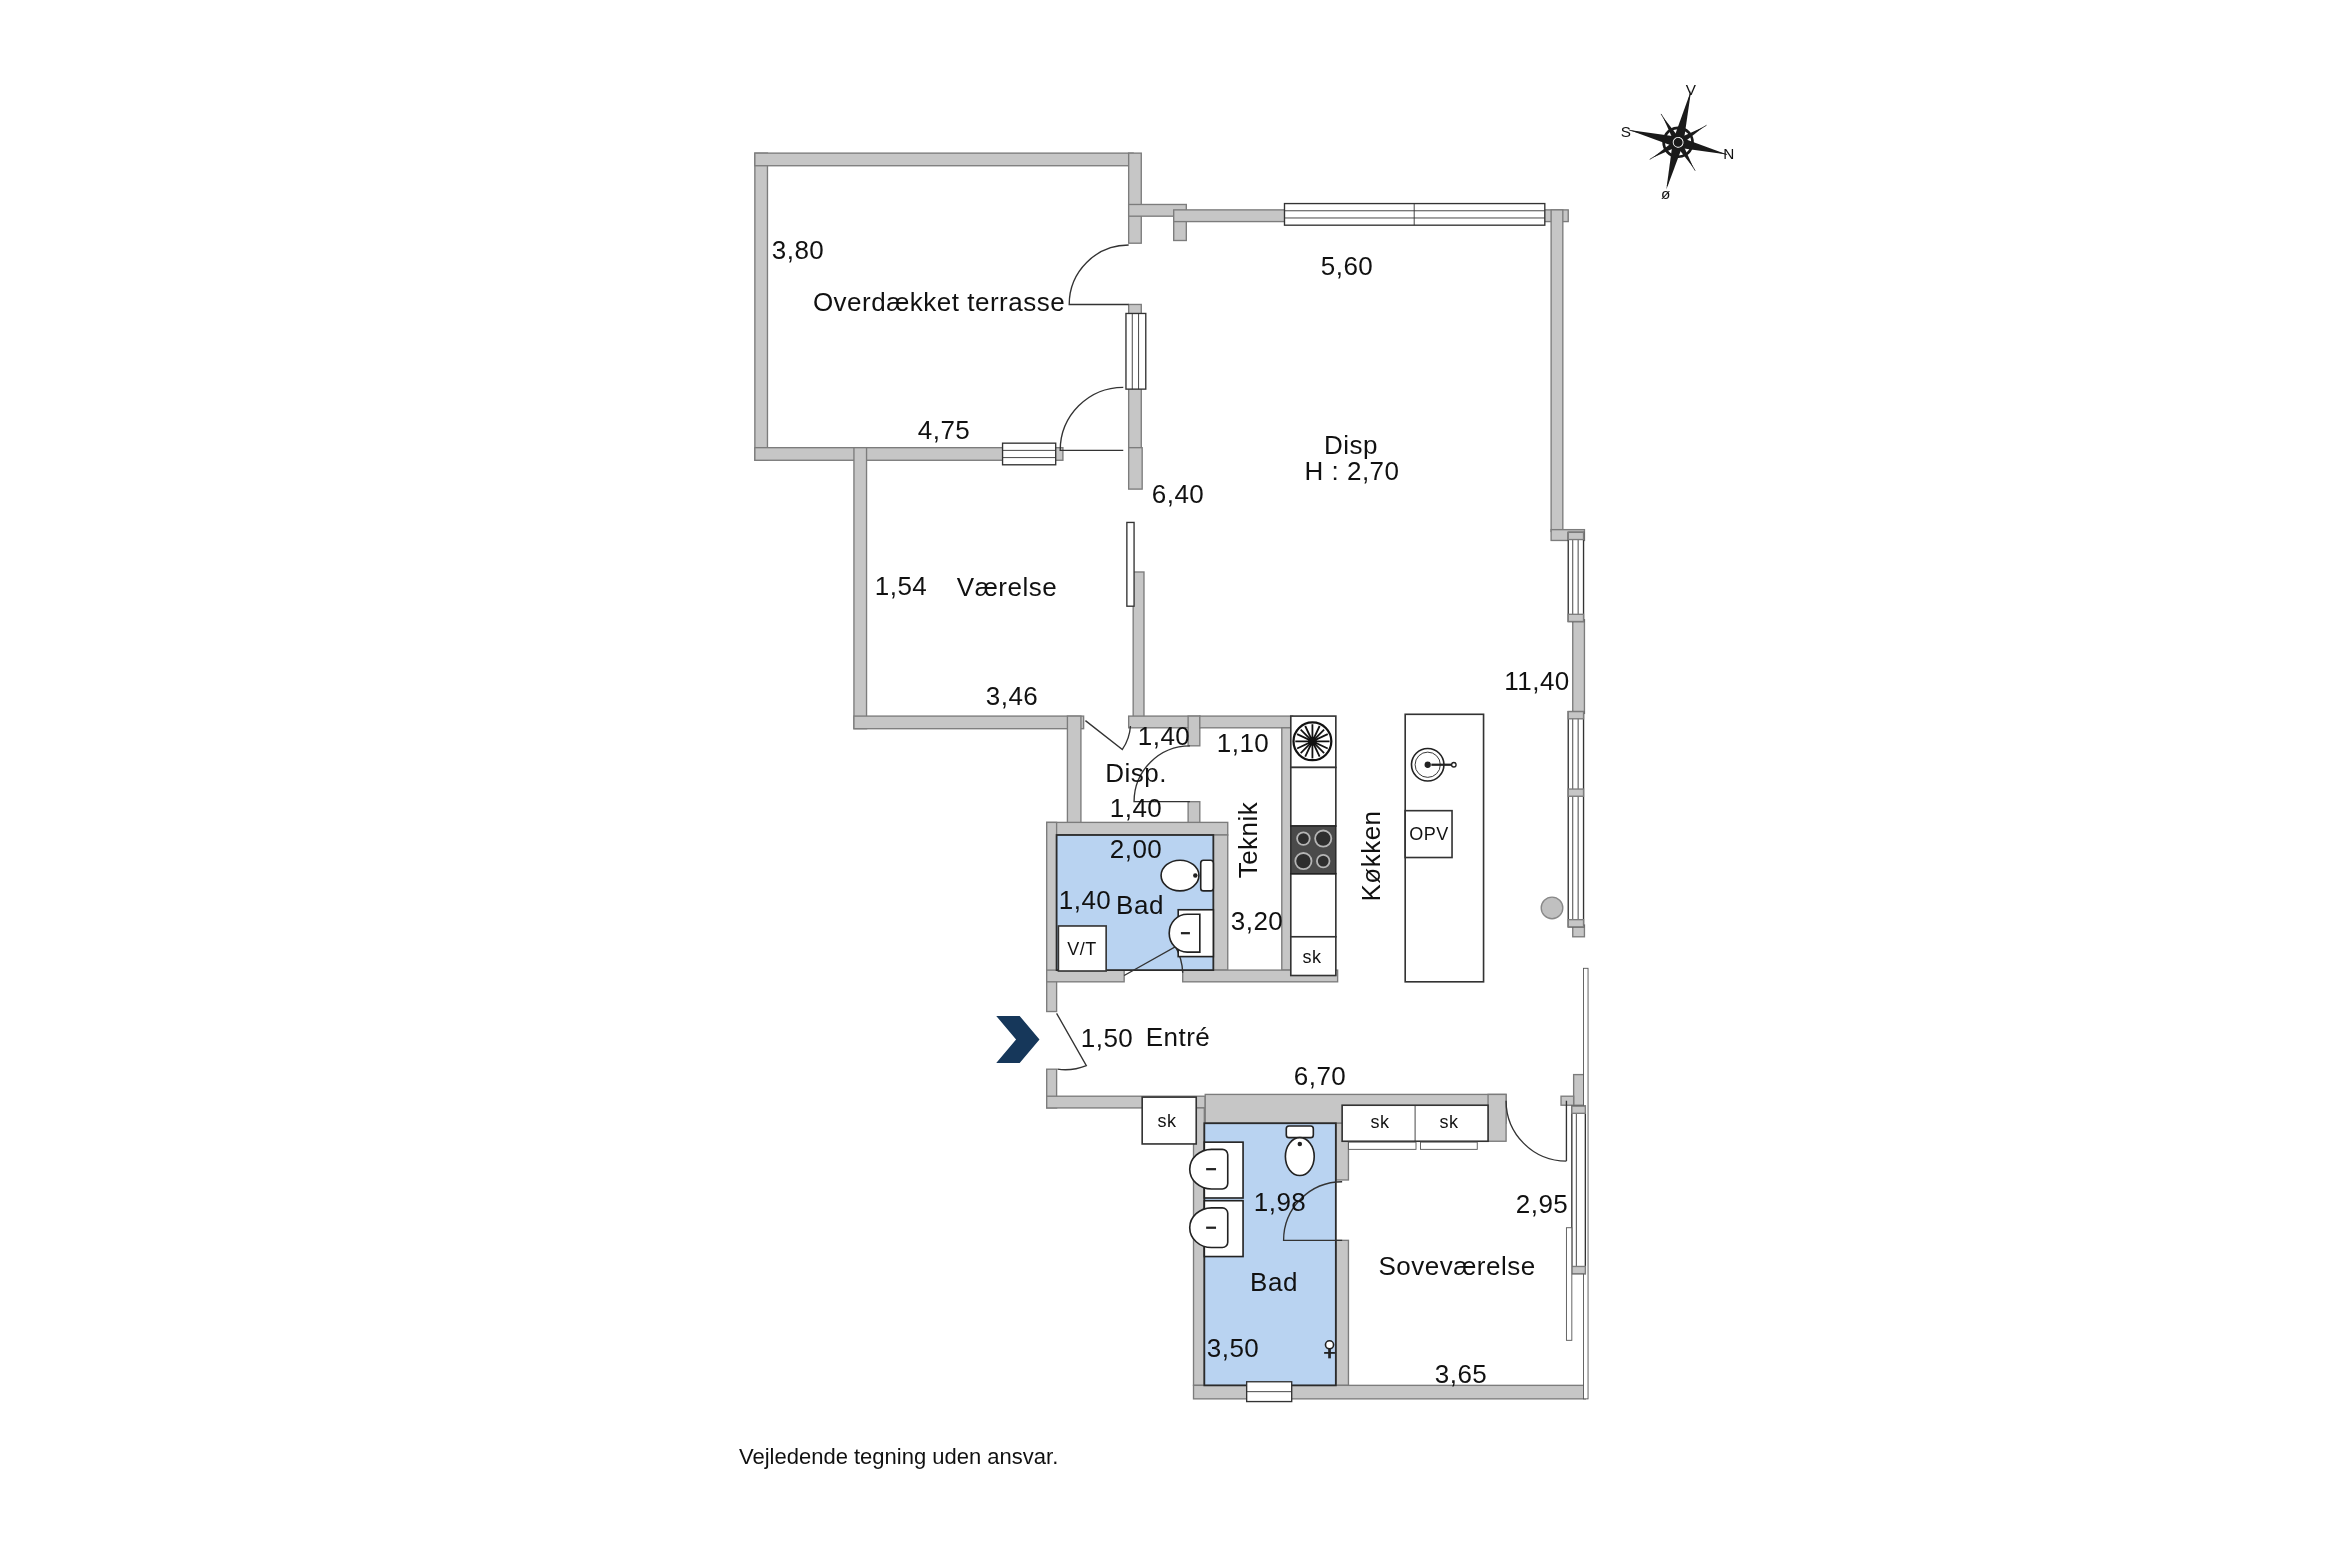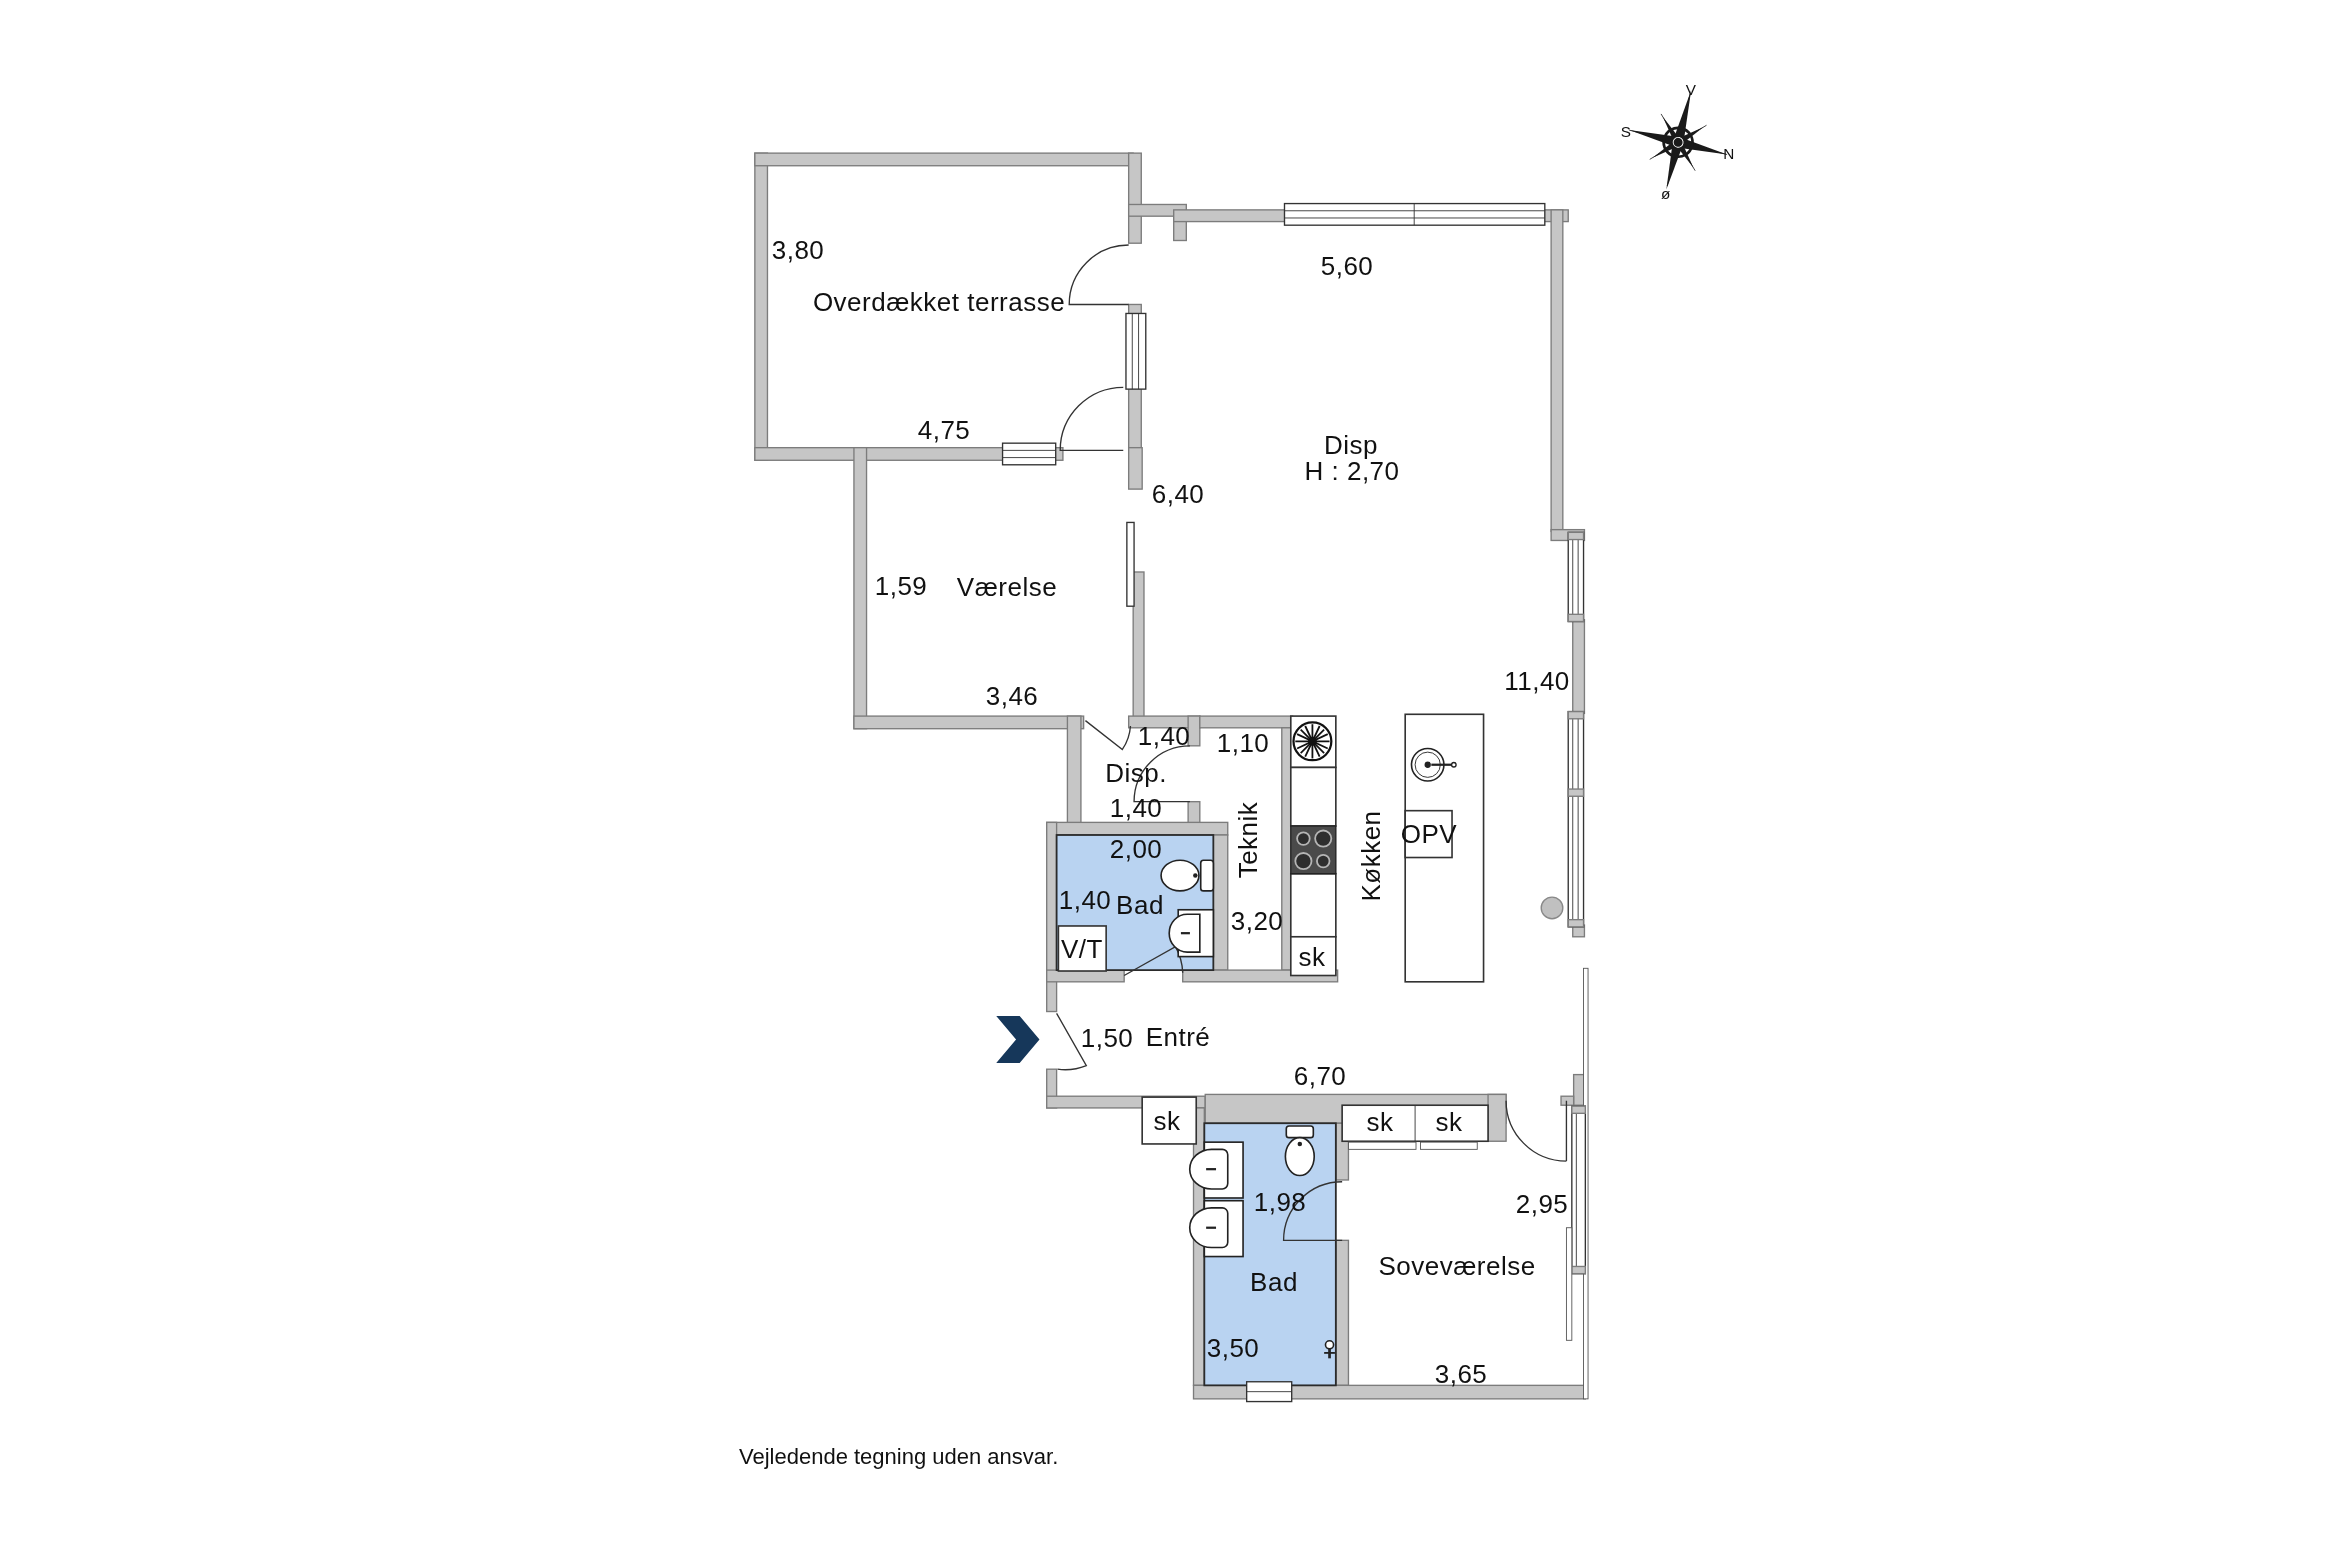--- a/index.html
+++ b/index.html
@@ -1,21 +1,21 @@
 <!DOCTYPE html>
 <html style="font-size:14.4px"><head>
 <meta charset="utf-8">
 <style>
   html,body{margin:0;padding:0;background:#ffffff;}
   #stage{position:relative;width:2342px;height:1561px;background:#fff;
          font-family:"Liberation Sans",sans-serif;color:#111;overflow:hidden;}
   #plan-svg{position:absolute;left:0;top:0;}
   .lbl{position:absolute;transform:translate(-50%,-50%);white-space:nowrap;
        font-size:26px;color:#111;letter-spacing:0.5px;}
-  .s26{font-size:26px;}
+  .s26{font-size:18px;}
   .s16{font-size:15.3px;}
   .rot{transform:translate(-50%,-50%) rotate(-90deg);}
   .disclaimer{position:absolute;transform:translateY(-50%);font-size:22px;}
   .wall{fill:#c6c6c6;stroke:#7c7c7c;stroke-width:1.5;}
   .win{fill:#ffffff;stroke:#333;stroke-width:1.5;}
   .winline{stroke:#333;stroke-width:1;fill:none;}
   .box{fill:#ffffff;stroke:#333;stroke-width:1.8;}
   .blue{stroke:#2b2b2b;stroke-width:2;}
   .door{stroke:#333;stroke-width:1.5;fill:none;}
   .fix{stroke:#222;stroke-width:1.8;fill:#fff;}
@@ -226,21 +226,21 @@
   <div class="lbl" style="left:798px;top:250px">3,80</div>
   <div class="lbl" style="left:939px;top:302px">Overdækket terrasse</div>
   <div class="lbl" style="left:944px;top:430px">4,75</div>
 
   <div class="lbl" style="left:1347px;top:266px">5,60</div>
   <div class="lbl" style="left:1351px;top:445px">Disp</div>
   <div class="lbl" style="left:1352px;top:471px">H : 2,70</div>
   <div class="lbl" style="left:1178px;top:494px">6,40</div>
   <div class="lbl" style="left:1537px;top:681px">11,40</div>
 
-  <div class="lbl" style="left:901px;top:586px">1,59</div>
+  <div class="lbl" style="left:901px;top:586px">1,54</div>
   <div class="lbl" style="left:1007px;top:587px">Værelse</div>
   <div class="lbl" style="left:1012px;top:696px">3,46</div>
 
   <div class="lbl" style="left:1164px;top:736px">1,40</div>
   <div class="lbl" style="left:1136px;top:773px">Disp.</div>
   <div class="lbl" style="left:1136px;top:808px">1,40</div>
 
   <div class="lbl" style="left:1243px;top:743px">1,10</div>
   <div class="lbl rot" style="left:1248px;top:840px">Teknik</div>
   <div class="lbl" style="left:1257px;top:921px">3,20</div>

